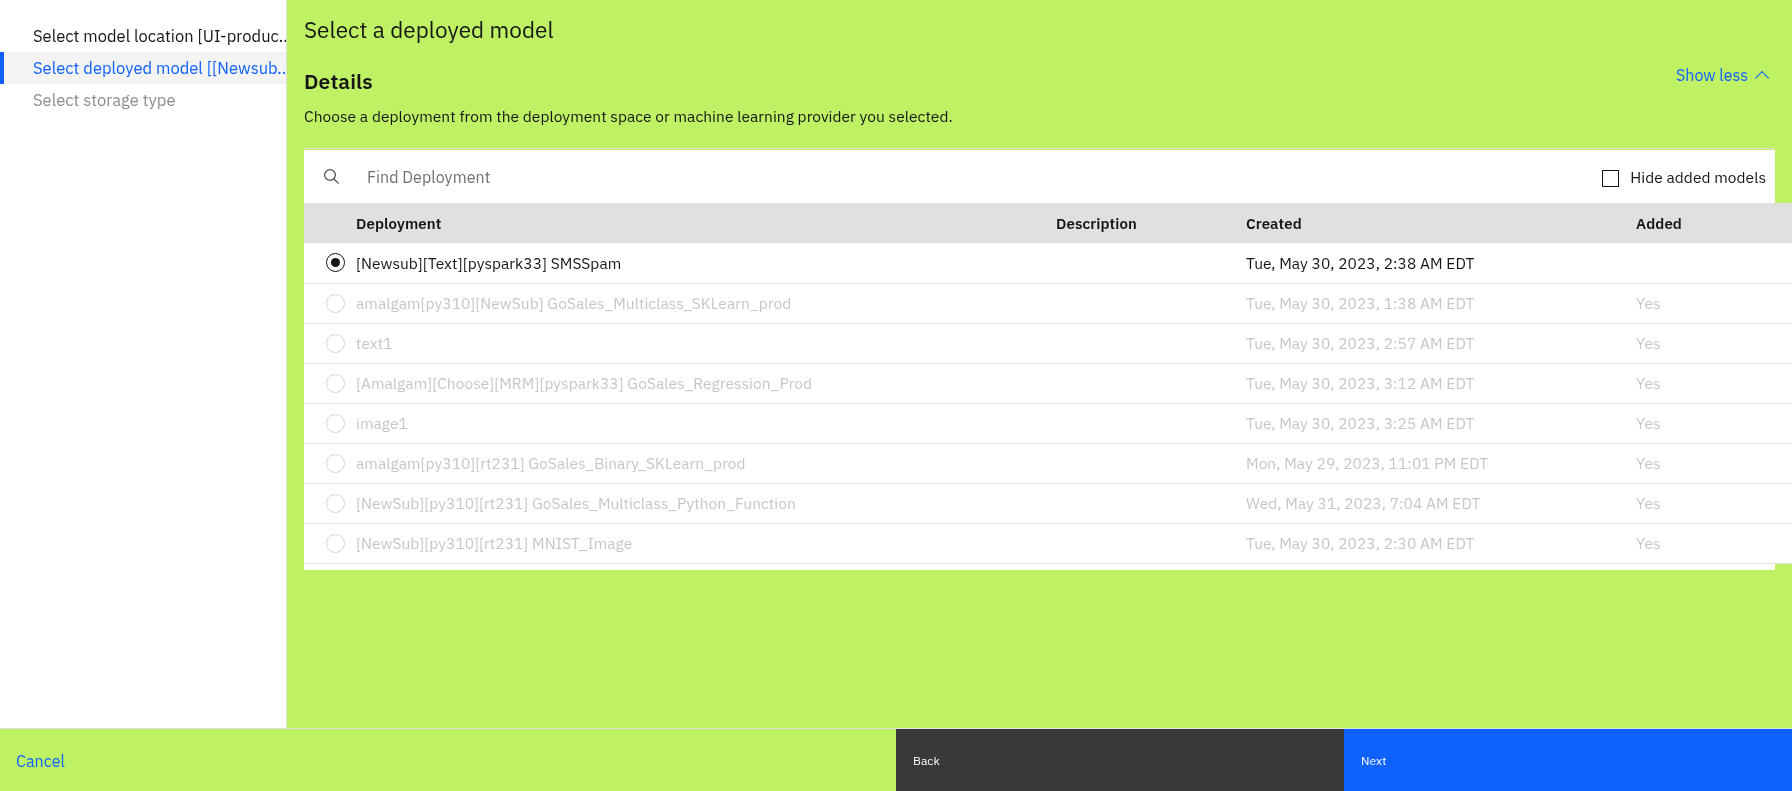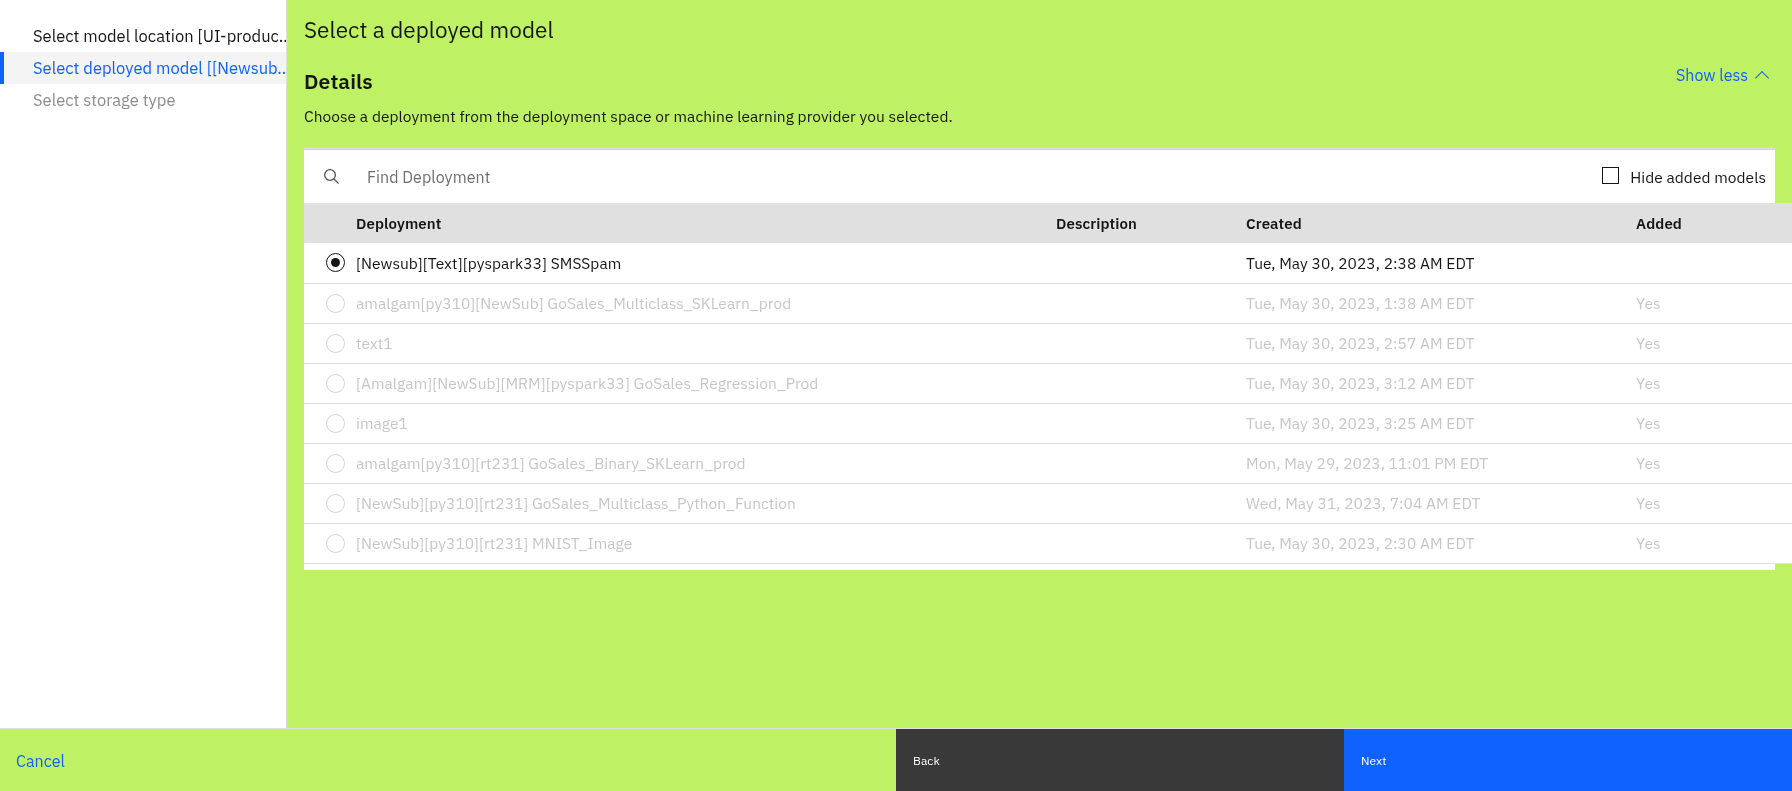--- a/index.html
+++ b/index.html
@@ -147,21 +147,21 @@
     font-family: inherit;
     font-size: 16px;
     color: #161616;
     width: 500px;
     letter-spacing: 0.05px;
   }
   .search-input::placeholder { color: #6f6f6f; }
 
   .hide-added {
     display: flex;
-    align-items: flex-start;
+    align-items: flex-end;
     gap: 11px;
     padding-right: 9px;
     cursor: pointer;
     user-select: none;
   }
   .cbx {
     width: 17px; height: 17px;
     border: 1.4px solid #161616;
     background: #ffffff;
     flex: none;
@@ -359,21 +359,21 @@
             </td>
             <td class="pad-name">text1</td>
             <td class="pad-desc"></td>
             <td class="pad-created">Tue, May 30, 2023, 2:57 AM EDT</td>
             <td class="pad-added">Yes</td>
           </tr>
           <tr class="disabled">
             <td>
               <div class="radio off"></div>
             </td>
-            <td class="pad-name">[Amalgam][NewSub][MRM][pyspark33] GoSales_Regression_Prod</td>
+            <td class="pad-name">[Amalgam][Choose][MRM][pyspark33] GoSales_Regression_Prod</td>
             <td class="pad-desc"></td>
             <td class="pad-created">Tue, May 30, 2023, 3:12 AM EDT</td>
             <td class="pad-added">Yes</td>
           </tr>
           <tr class="disabled">
             <td>
               <div class="radio off"></div>
             </td>
             <td class="pad-name">image1</td>
             <td class="pad-desc"></td>

